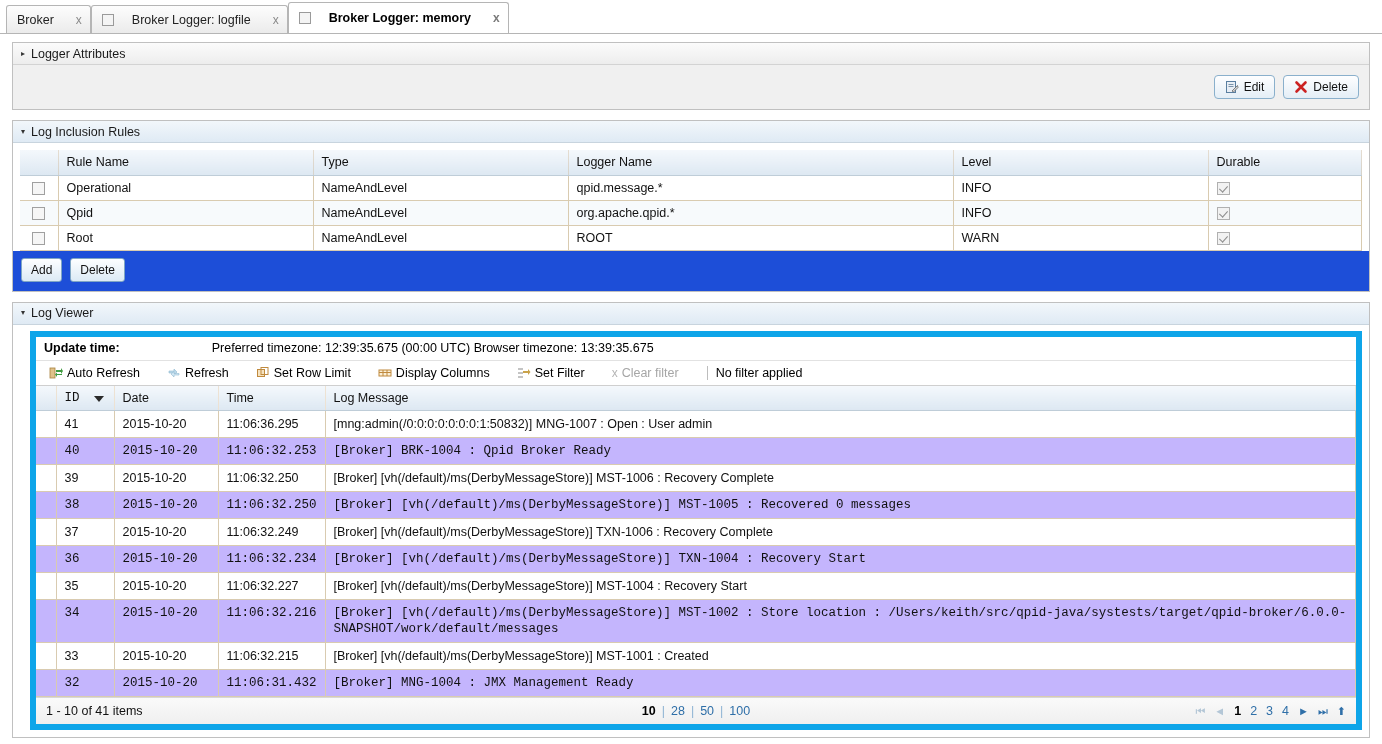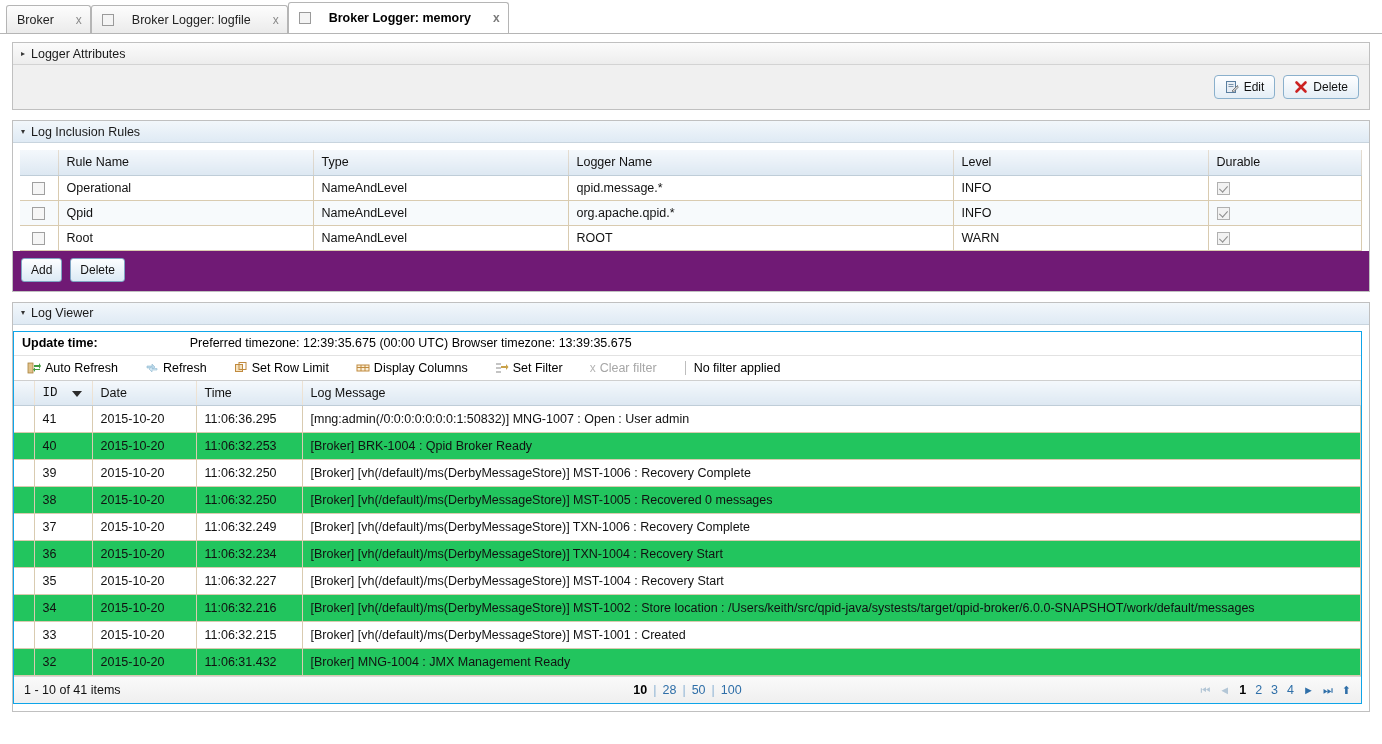--- a/index.html
+++ b/index.html
@@ -169,29 +169,29 @@
     position: absolute;
     left: 3px; top: 1px;
     width: 4px; height: 7px;
     border: solid #8c8c8c;
     border-width: 0 1.6px 1.6px 0;
     transform: rotate(42deg);
   }
 
   .rules-actions {
     padding: 7px 8px 9px 8px;
-    background: #701a75;
+    background: #1d4ed8;
     display: flex;
     gap: 8px;
   }
 
   
   .viewer-inner {
-    border: 1px solid #0ea5e9;
-    margin: 6px 7px 7px 0;
+    border: 6px solid #0ea5e9;
+    margin: 6px 7px 7px 17px;
     background: #ffffff;
   }
   .update-row {
     display: flex;
     align-items: center;
     height: 24px;
     padding: 0 8px;
     font-size: 12.5px;
     border-bottom: 1px solid #e2e2e2;
   }
@@ -238,21 +238,21 @@
   }
   table.logs td {
     border-right: 1px solid #d9cbb0;
     border-bottom: 1px solid #d9cbb0;
     padding: 5px 8px;
     color: #111;
     vertical-align: top;
     line-height: 16px;
   }
   table.logs tr.odd td  { background: #ffffff; }
-  table.logs tr.even td { background: #22c55e; }
+  table.logs tr.even td { background: #c4b5fd; font-family: Liberation Mono, monospace; }
   .sortarrow {
     position: absolute;
     right: 10px; top: 50%;
     margin-top: -2px;
     width: 0; height: 0;
     border-left: 5px solid transparent;
     border-right: 5px solid transparent;
     border-top: 6px solid #2b2b2b;
   }
   .col-gutter { width: 20px; }

